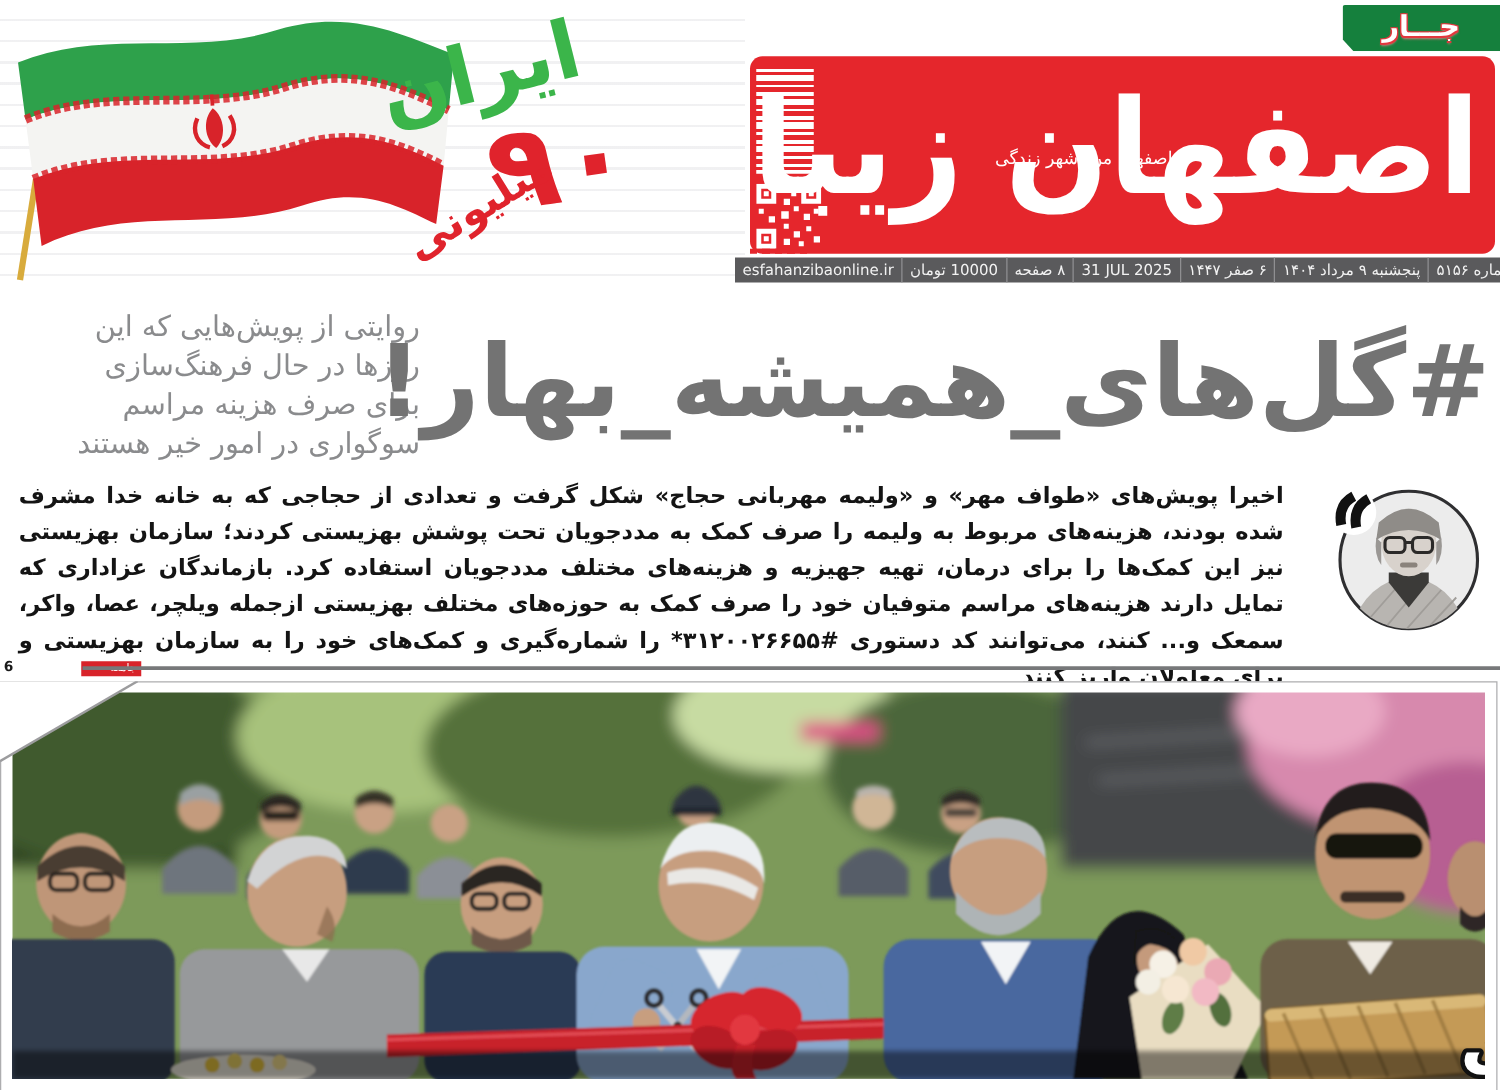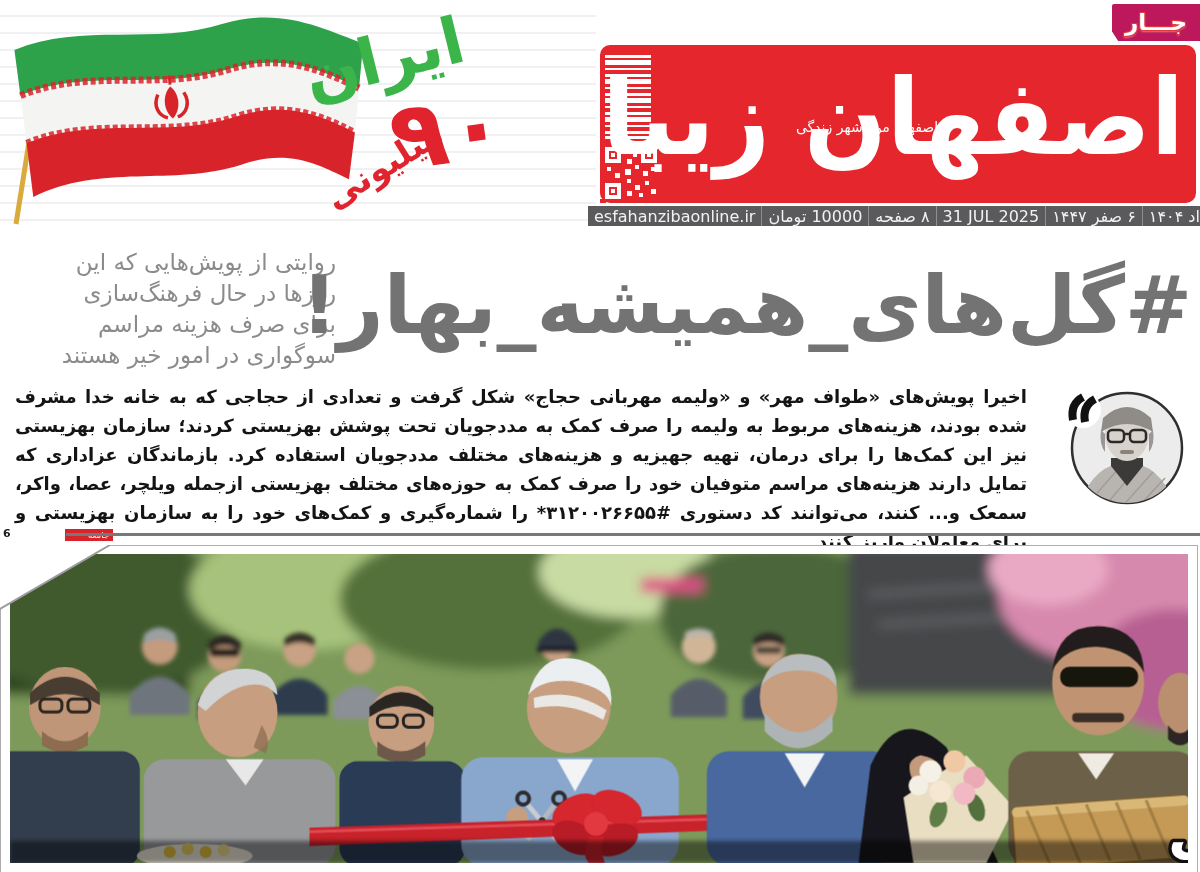--- a/index.html
+++ b/index.html
@@ -10,42 +10,42 @@
   
   .ruled{position:absolute;left:0;top:0;width:596px;height:228px;
     background:repeating-linear-gradient(#ffffff 0 15px,#ececee 15px 17px);opacity:.75;}
   .flag-wrap{position:absolute;left:0;top:6px;width:500px;height:220px;}
   .campaign-iran{position:absolute;left:303px;top:22px;width:150px;text-align:center;
     color:#3bb54a;font-size:64px;font-weight:bold;transform:rotate(-14deg);line-height:1;}
   .campaign-number{position:absolute;left:390px;top:78px;color:#e0232c;
     font-size:94px;font-weight:bold;transform:rotate(-8deg);line-height:1;}
   .campaign-million{position:absolute;left:318px;top:142px;color:#e0232c;
     font-size:34px;font-weight:bold;transform:rotate(-32deg);line-height:1;}
-  .corner-logo{position:absolute;right:0;top:4px;width:88px;height:37px;
-    background:#be185d;border-radius:2px 0 0 4px;display:flex;align-items:center;justify-content:center;
+  .corner-logo{position:absolute;right:0;top:4px;width:126px;height:37px;
+    background:#15803d;border-radius:2px 0 0 4px;display:flex;align-items:center;justify-content:center;
     clip-path:polygon(0 0,100% 0,100% 100%,7% 100%,0 74%);}
   .corner-logo span{color:#ffffff;font-weight:bold;font-size:23px;line-height:1;
     text-shadow:-1px -1px 0 #e2383e,1px -1px 0 #e2383e,-1px 1px 0 #e2383e,1px 1px 0 #e2383e,0 2px 2px #d87f7f;}
   
   .masthead{position:absolute;left:600px;top:45px;width:596px;height:158px;
     background:#e5262c;border-radius:10px;}
   .masthead-title{position:absolute;right:12px;top:0;height:158px;line-height:148px;
     color:#ffffff;font-size:97px;font-weight:bold;direction:rtl;white-space:nowrap;
     transform:scaleY(1.08);transform-origin:center;}
   .masthead-tagline{position:absolute;left:182px;top:74px;width:170px;text-align:center;
     color:#ffffff;font-size:14px;direction:rtl;}
   .barcode{position:absolute;left:5px;top:10px;width:46px;height:84px;
     background:repeating-linear-gradient(to bottom,#ffffff 0 3px,rgba(255,255,255,0) 3px 5px,#ffffff 5px 10px,rgba(255,255,255,0) 10px 13px,#ffffff 13px 15px,rgba(255,255,255,0) 15px 19px);}
   .qr{position:absolute;left:5px;top:102px;width:52px;height:52px;}
   .mast-dashes{position:absolute;left:600px;top:199px;width:48px;height:4px;
     background:repeating-linear-gradient(90deg,#e5262c 0 6px,rgba(0,0,0,0) 6px 10px);}
   
   .dateline{position:absolute;left:588px;top:206px;width:612px;height:20px;
     background:#5a5a5c;display:flex;align-items:stretch;direction:ltr;
-    color:#f2f2f2;font-size:16px;}
+    color:#f2f2f2;font-size:12px;}
   .dl-block{width:13px;background:#3e3e40;}
   .dli{display:flex;align-items:center;padding:0 6px;white-space:nowrap;}
   .dli + .dli{border-left:1px solid #8f8f91;}
   
   .kicker{position:absolute;left:14px;top:247px;width:322px;direction:rtl;text-align:right;
     color:#8a8b8d;font-size:23px;line-height:31px;white-space:pre-line;font-weight:500;}
   .headline{position:absolute;left:335px;right:8px;top:234px;height:142px;
     display:flex;align-items:center;direction:rtl;
     color:#737373;font-size:80px;font-weight:bold;letter-spacing:-1px;white-space:nowrap;}
   

